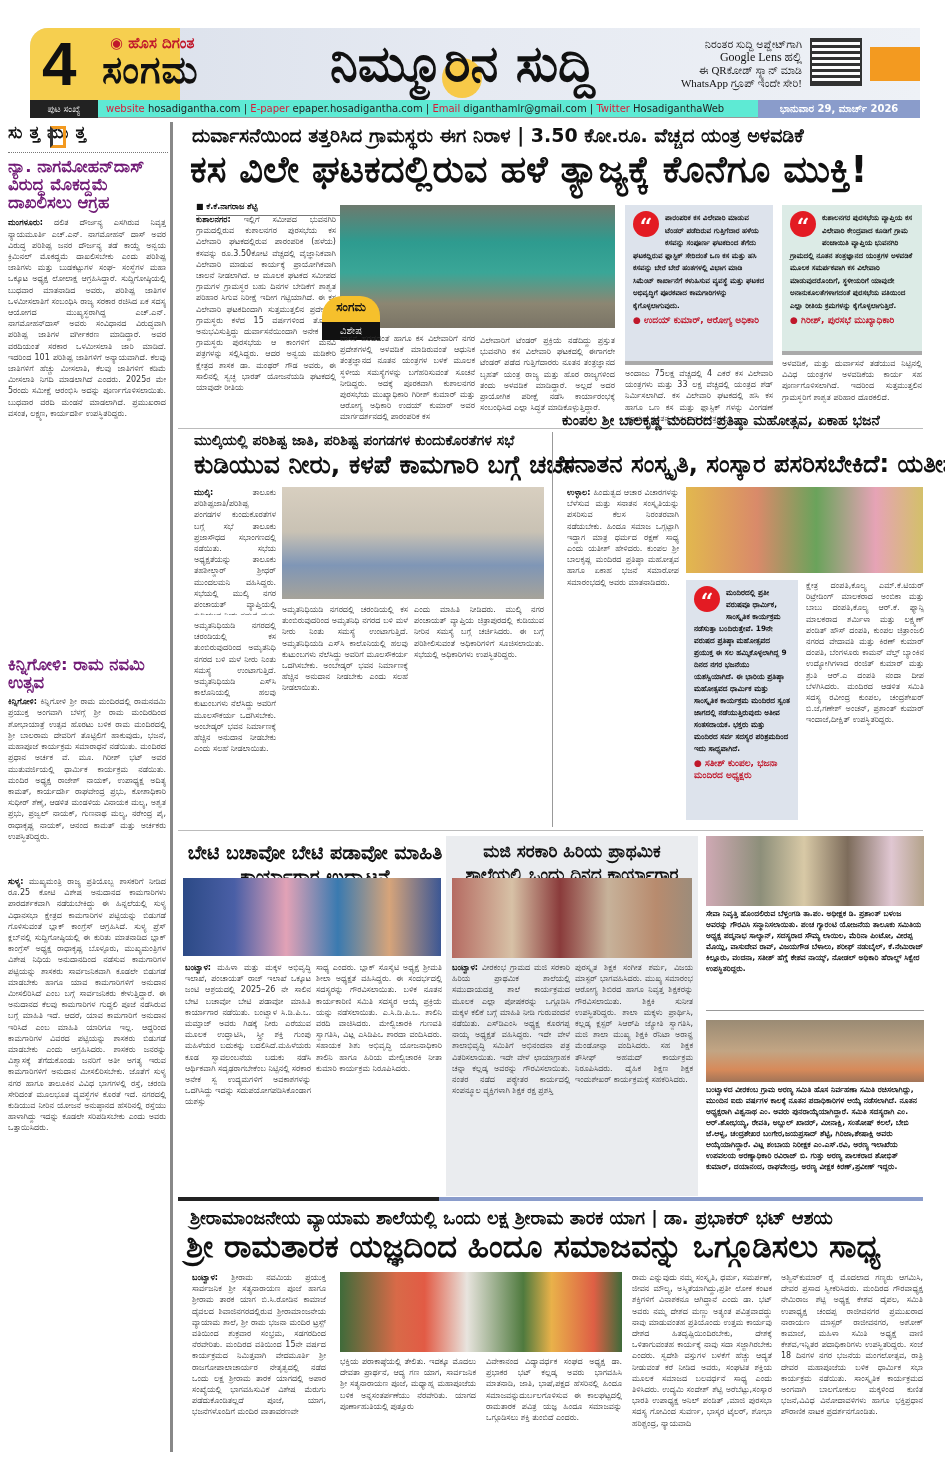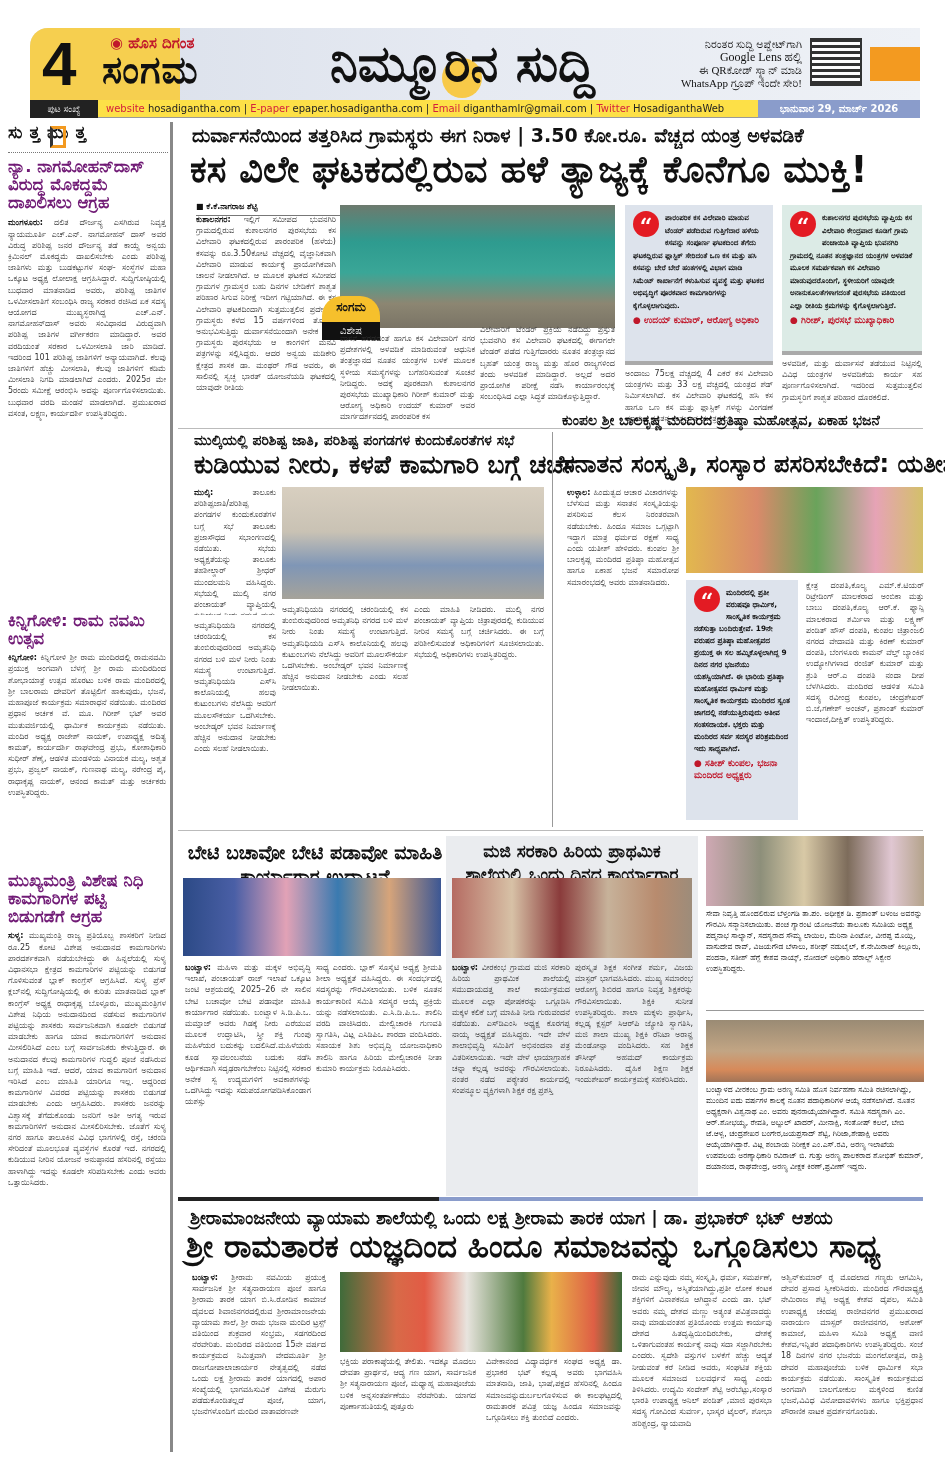--- a/index.html
+++ b/index.html
@@ -10,38 +10,38 @@
 .mast-yellow{left:0;top:0;width:150px;height:72px;background:#f6cf4f}
 .page-num{left:12px;top:0;font-family:"Liberation Sans",sans-serif;font-weight:900;font-size:62px;line-height:72px;color:#111}
 .brand-small{left:80px;top:6px;font-size:15px;font-weight:700;color:#c0182b}
 .brand-big{left:72px;top:20px;font-size:38px;font-weight:900;color:#111;letter-spacing:1px}
 .page-title{left:300px;top:6px;font-size:50px;font-weight:900;font-family:"DejaVu Serif",serif;color:#111}
 .sun{left:412px;top:30px;width:40px;height:40px;border-radius:50%;background:#f7c948}
 .qr-text{left:590px;top:38px;width:270px;text-align:right;font-family:"Liberation Serif",serif;font-size:11px;line-height:13px;color:#111}
 .qr{left:810px;top:38px;width:52px;height:48px;background:
  repeating-linear-gradient(0deg,#111 0 3px,#fff 3px 6px),#fff;opacity:.85;border:2px solid #111}
 .orange-tab{left:870px;top:47px;width:50px;height:34px;background:#f39a20}
-.infobar{left:30px;top:100px;width:890px;height:18px;background:#fde047;border-bottom:1px solid #999;font-size:10px;line-height:18px}
+.infobar{left:30px;top:100px;width:890px;height:18px;background:#5eead4;border-bottom:1px solid #999;font-size:10px;line-height:18px}
 .infobar .tag{position:absolute;left:0;top:0;width:68px;height:18px;background:#222;color:#fff;text-align:center;font-size:9px}
 .infobar .links{position:absolute;left:76px;top:0;color:#222}
 .infobar .links .r{color:#d4213c}
 .infobar .date{position:absolute;left:728px;top:0;width:162px;height:18px;background:#8a9ccb;color:#fff;text-align:center;font-size:10px;font-weight:700}
 .door{left:56px;top:128px;width:16px;height:22px;border:3px solid #f39a20;border-left-color:#333}
 .lh{font-weight:900;color:#701a75;line-height:1.1}
 .body{font-size:8px;line-height:11.2px;color:#333;text-align:justify;overflow:hidden}
 .body b{color:#111}
 .kicker{font-size:15px;font-weight:700;color:#111;white-space:nowrap}
 .head-big{font-size:30px;font-weight:900;color:#111;white-space:nowrap;font-family:"DejaVu Sans",sans-serif}
 .photo{background:#8a8a7a;overflow:hidden}
 .quote{background:#dde3ec;border-bottom:4px solid #aaa;padding:6px 8px;font-size:8.5px;line-height:12px;font-weight:700;color:#111}
 .quote.green{background:#dcebe6}
 .qicon{float:left;width:26px;height:26px;border-radius:50%;background:#e31b23;color:#fff;font-size:22px;line-height:30px;text-align:center;font-family:"DejaVu Serif",serif;font-weight:900;margin:0 6px 2px 0}
 .qby{color:#c0182b;font-size:9px;font-weight:700;margin-top:3px}
 .hr{height:1px;background:#999}
-.caption{font-size:8.5px;line-height:12px;font-weight:400;color:#111}
+.caption{font-size:8.5px;line-height:12px;font-weight:700;color:#111}
 .badge{left:322px;top:296px;width:58px;height:50px}
 .badge .top{background:#f6c02c;color:#111;font-weight:900;font-size:12px;text-align:center;border-radius:20px 20px 0 0;padding-top:4px;height:26px}
 .badge .bot{background:#111;color:#fff;font-size:10px;text-align:center;height:18px;line-height:18px}
 </style>
 </head>
 <body>
 
 <div class="abs mast">
   <div class="abs mast-yellow"></div>
   <div class="abs page-num">4</div>
@@ -75,41 +75,40 @@
   <span style="font-size:17px;font-weight:700;letter-spacing:7px">ಸುತ್ತಮುತ್ತ</span>
 </div>
 <div class="abs door" style="left:50px;top:126px"></div>
 <div class="abs" style="left:8px;top:152px;width:160px;height:1px;border-top:1px dotted #777"></div>
 
 <div class="abs" style="left:8px;top:158px;width:158px">
   <div class="lh" style="font-size:16.5px">ನ್ಯಾ. ನಾಗಮೋಹನ್‌ದಾಸ್ ವಿರುದ್ಧ ಮೊಕದ್ದಮೆ ದಾಖಲಿಸಲು ಆಗ್ರಹ</div>
   <div class="body" style="height:438px;margin-top:5px"><b>ಮಂಗಳೂರು:</b> <span>ದಲಿತ ದೌರ್ಜನ್ಯ ಎಸಗಿರುವ ನಿವೃತ್ತ ನ್ಯಾಯಮೂರ್ತಿ ಎಚ್.ಎನ್. ನಾಗಮೋಹನ್ ದಾಸ್ ಅವರ ವಿರುದ್ಧ ಪರಿಶಿಷ್ಟ ಜನರ ದೌರ್ಜನ್ಯ ತಡೆ ಕಾಯ್ದೆ ಅನ್ವಯ ಕ್ರಿಮಿನಲ್ ಮೊಕದ್ದಮೆ ದಾಖಲಿಸಬೇಕು ಎಂದು ಪರಿಶಿಷ್ಟ ಜಾತಿಗಳು ಮತ್ತು ಬುಡಕಟ್ಟುಗಳ ಸಂಘ- ಸಂಸ್ಥೆಗಳ ಮಹಾ ಒಕ್ಕೂಟ ಅಧ್ಯಕ್ಷ ಲೋಲಾಕ್ಷ ಆಗ್ರಹಿಸಿದ್ದಾರೆ. ಸುದ್ದಿಗೋಷ್ಠಿಯಲ್ಲಿ ಬುಧವಾರ ಮಾತನಾಡಿದ ಅವರು, ಪರಿಶಿಷ್ಟ ಜಾತಿಗಳ ಒಳಮೀಸಲಾತಿಗೆ ಸಂಬಂಧಿಸಿ ರಾಜ್ಯ ಸರಕಾರ ರಚಿಸಿದ ಏಕ ಸದಸ್ಯ ಆಯೋಗದ ಮುಖ್ಯಸ್ಥರಾಗಿದ್ದ ಎಚ್.ಎನ್. ನಾಗಮೋಹನ್‌ದಾಸ್ ಅವರು ಸಂವಿಧಾನದ ವಿರುದ್ಧವಾಗಿ ಪರಿಶಿಷ್ಟ ಜಾತಿಗಳ ವರ್ಗೀಕರಣ ಮಾಡಿದ್ದಾರೆ. ಅವರ ವರದಿಯಂತೆ ಸರಕಾರ ಒಳಮೀಸಲಾತಿ ಜಾರಿ ಮಾಡಿದೆ. ಇದರಿಂದ 101 ಪರಿಶಿಷ್ಟ ಜಾತಿಗಳಿಗೆ ಅನ್ಯಾಯವಾಗಿದೆ. ಕೆಲವು ಜಾತಿಗಳಿಗೆ ಹೆಚ್ಚು ಮೀಸಲಾತಿ, ಕೆಲವು ಜಾತಿಗಳಿಗೆ ಕಡಿಮೆ ಮೀಸಲಾತಿ ನಿಗದಿ ಮಾಡಲಾಗಿದೆ ಎಂದರು. 2025ರ ಮೇ 5ರಂದು ಸಮೀಕ್ಷೆ ಆರಂಭಿಸಿ ಅದನ್ನು ಪೂರ್ಣಗೊಳಿಸಲಾಯಿತು. ಬುಧವಾರ ವರದಿ ಮಂಡನೆ ಮಾಡಲಾಗಿದೆ. ಪ್ರಮುಖರಾದ ವಸಂತ, ಲಕ್ಷ್ಮಣ, ಕಾರ್ಯದರ್ಶಿ ಉಪಸ್ಥಿತರಿದ್ದರು.</span></div>
 </div>
 
-<div class="abs" style="left:8px;top:612px;width:158px">
+<div class="abs" style="left:8px;top:656px;width:158px">
   <div class="lh" style="font-size:16.5px">ಕಿನ್ನಿಗೋಳಿ: ರಾಮ ನವಮಿ ಉತ್ಸವ</div>
   <div class="body" style="height:228px;margin-top:4px"><b>ಕಿನ್ನಿಗೋಳಿ:</b> <span>ಕಿನ್ನಿಗೋಳಿ ಶ್ರೀ ರಾಮ ಮಂದಿರದಲ್ಲಿ ರಾಮನವಮಿ ಪ್ರಯುಕ್ತ ಅಂಗವಾಗಿ ಬೆಳಗ್ಗೆ ಶ್ರೀ ರಾಮ ಮಂದಿರದಿಂದ ಶೋಭಾಯಾತ್ರೆ ಉತ್ಸವ ಹೊರಟು ಬಳಿಕ ರಾಮ ಮಂದಿರದಲ್ಲಿ ಶ್ರೀ ಬಾಲರಾಮ ದೇವರಿಗೆ ತೊಟ್ಟಿಲಿಗೆ ಹಾಕುವುದು, ಭಜನೆ, ಮಹಾಪೂಜೆ ಕಾರ್ಯಕ್ರಮ ಸಮಾರಾಧನೆ ನಡೆಯಿತು. ಮಂದಿರದ ಪ್ರಧಾನ ಅರ್ಚಕ ವೆ. ಮೂ. ಗಿರೀಶ್ ಭಟ್ ಅವರ ಮುತುವರ್ಜಿಯಲ್ಲಿ ಧಾರ್ಮಿಕ ಕಾರ್ಯಕ್ರಮ ನಡೆಯಿತು. ಮಂದಿರ ಅಧ್ಯಕ್ಷ ರಾಜೇಶ್ ನಾಯಕ್, ಉಪಾಧ್ಯಕ್ಷ ಅದಿತ್ಯ ಕಾಮತ್, ಕಾರ್ಯದರ್ಶಿ ರಾಘವೇಂದ್ರ ಪ್ರಭು, ಕೋಶಾಧಿಕಾರಿ ಸುಧೀರ್ ಶೆಣೈ, ಆಡಳಿತ ಮಂಡಳಿಯ ವಿನಾಯಕ ಮಲ್ಯ, ಅಶ್ವತ ಪ್ರಭು, ಪ್ರಜ್ವಲ್ ನಾಯಕ್, ಗುಣನಾಥ ಮಲ್ಯ, ನರೇಂದ್ರ ಪೈ, ರಾಧಾಕೃಷ್ಣ ನಾಯಕ್, ಆನಂದ ಕಾಮತ್ ಮತ್ತು ಅರ್ಚಕರು ಉಪಸ್ಥಿತರಿದ್ದರು.</span></div>
 </div>
 
 <div class="abs" style="left:8px;top:872px;width:158px">
-  <div class="lh" style="font-size:16.5px">ಮುಖ್ಯಮಂತ್ರಿ ವಿಶೇಷ ನಿಧಿ ಕಾಮಗಾರಿಗಳ ಪಟ್ಟಿ ಬಿಡುಗಡೆಗೆ ಆಗ್ರಹ</div>
   <div class="body" style="height:490px;margin-top:4px"><b>ಸುಳ್ಯ:</b> <span>ಮುಖ್ಯಮಂತ್ರಿ ರಾಜ್ಯ ಪ್ರತಿಯೊಬ್ಬ ಶಾಸಕರಿಗೆ ನೀಡಿದ ರೂ.25 ಕೋಟಿ ವಿಶೇಷ ಅನುದಾನದ ಕಾಮಗಾರಿಗಳು ಪಾರದರ್ಶಕವಾಗಿ ನಡೆಯಬೇಕಿದ್ದು ಈ ಹಿನ್ನಲೆಯಲ್ಲಿ ಸುಳ್ಯ ವಿಧಾನಸಭಾ ಕ್ಷೇತ್ರದ ಕಾಮಗಾರಿಗಳ ಪಟ್ಟಿಯನ್ನು ಬಿಡುಗಡೆ ಗೊಳಿಸುವಂತೆ ಬ್ಲಾಕ್ ಕಾಂಗ್ರೆಸ್ ಆಗ್ರಹಿಸಿದೆ. ಸುಳ್ಯ ಪ್ರೆಸ್ ಕ್ಲಬ್‌ನಲ್ಲಿ ಸುದ್ದಿಗೋಷ್ಠಿಯಲ್ಲಿ ಈ ಕುರಿತು ಮಾತನಾಡಿದ ಬ್ಲಾಕ್ ಕಾಂಗ್ರೆಸ್ ಅಧ್ಯಕ್ಷ ರಾಧಾಕೃಷ್ಣ ಬೊಳ್ಳೂರು, ಮುಖ್ಯಮಂತ್ರಿಗಳ ವಿಶೇಷ ನಿಧಿಯ ಅನುದಾನದಿಂದ ನಡೆಸುವ ಕಾಮಗಾರಿಗಳ ಪಟ್ಟಿಯನ್ನು ಶಾಸಕರು ಸಾರ್ವಜನಿಕವಾಗಿ ಕೂಡಲೇ ಬಿಡುಗಡೆ ಮಾಡಬೇಕು ಹಾಗೂ ಯಾವ ಕಾಮಗಾರಿಗಳಿಗೆ ಅನುದಾನ ಮೀಸಲಿರಿಸಿದೆ ಎಂಬ ಬಗ್ಗೆ ಸಾರ್ವಜನಿಕರು ಕೇಳುತ್ತಿದ್ದಾರೆ. ಈ ಅನುದಾನದ ಕೆಲವು ಕಾಮಗಾರಿಗಳ ಗುದ್ದಲಿ ಪೂಜೆ ನಡೆಸಿರುವ ಬಗ್ಗೆ ಮಾಹಿತಿ ಇದೆ. ಆದರೆ, ಯಾವ ಕಾಮಗಾರಿಗೆ ಅನುದಾನ ಇರಿಸಿದೆ ಎಂಬ ಮಾಹಿತಿ ಯಾರಿಗೂ ಇಲ್ಲ. ಆದ್ದರಿಂದ ಕಾಮಗಾರಿಗಳ ವಿವರದ ಪಟ್ಟಿಯನ್ನು ಶಾಸಕರು ಬಿಡುಗಡೆ ಮಾಡಬೇಕು ಎಂದು ಆಗ್ರಹಿಸಿದರು. ಶಾಸಕರು ಜನರನ್ನು ವಿಶ್ವಾಸಕ್ಕೆ ತೆಗೆದುಕೊಂಡು ಜನರಿಗೆ ಅತೀ ಅಗತ್ಯ ಇರುವ ಕಾಮಗಾರಿಗಳಿಗೆ ಅನುದಾನ ಮೀಸಲಿರಿಸಬೇಕು. ಜೊತೆಗೆ ಸುಳ್ಯ ನಗರ ಹಾಗೂ ತಾಲೂಕಿನ ವಿವಿಧ ಭಾಗಗಳಲ್ಲಿ ರಸ್ತೆ, ಚರಂಡಿ ಸೇರಿದಂತೆ ಮೂಲಭೂತ ವ್ಯವಸ್ಥೆಗಳ ಕೊರತೆ ಇದೆ. ನಗರದಲ್ಲಿ ಕುಡಿಯುವ ನೀರಿನ ಯೋಜನೆ ಅನುಷ್ಠಾನದ ಹೆಸರಿನಲ್ಲಿ ರಸ್ತೆಯು ಹಾಳಾಗಿದ್ದು ಇದನ್ನು ಕೂಡಲೇ ಸರಿಪಡಿಸಬೇಕು ಎಂದು ಅವರು ಒತ್ತಾಯಿಸಿದರು.</span></div>
 </div>
 
 <div class="abs kicker" style="left:192px;top:124px;font-size:19px">ದುರ್ವಾಸನೆಯಿಂದ ತತ್ತರಿಸಿದ ಗ್ರಾಮಸ್ಥರು ಈಗ ನಿರಾಳ | 3.50 ಕೋ.ರೂ. ವೆಚ್ಚದ ಯಂತ್ರ ಅಳವಡಿಕೆ</div>
 <div class="abs head-big" style="left:190px;top:148px;font-size:37px">ಕಸ ವಿಲೇ ಘಟಕದಲ್ಲಿರುವ ಹಳೆ ತ್ಯಾಜ್ಯಕ್ಕೆ ಕೊನೆಗೂ ಮುಕ್ತಿ!</div>
 <div class="abs" style="left:196px;top:202px;width:156px;font-size:8px;font-weight:700;border-bottom:1px solid #777;padding-bottom:3px">■ <span>ಕೆ.ಕೆ.ನಾಗರಾಜ ಶೆಟ್ಟಿ</span></div>
 <div class="abs body" style="left:196px;top:214px;width:140px;height:228px"><b>ಕುಶಾಲನಗರ:</b> <span>ಇಲ್ಲಿಗೆ ಸಮೀಪದ ಭುವನಗಿರಿ ಗ್ರಾಮದಲ್ಲಿರುವ ಕುಶಾಲನಗರ ಪುರಸಭೆಯ ಕಸ ವಿಲೇವಾರಿ ಘಟಕದಲ್ಲಿರುವ ಪಾರಂಪರಿಕ (ಹಳೆಯ) ಕಸವನ್ನು ರೂ.3.50ಕೋಟಿ ವೆಚ್ಚದಲ್ಲಿ ವೈಜ್ಞಾನಿಕವಾಗಿ ವಿಲೇವಾರಿ ಮಾಡುವ ಕಾರ್ಯಕ್ಕೆ ಪ್ರಾಯೋಗಿಕವಾಗಿ ಚಾಲನೆ ನೀಡಲಾಗಿದೆ. ಆ ಮೂಲಕ ಘಟಕದ ಸಮೀಪದ ಗ್ರಾಮಗಳ ಗ್ರಾಮಸ್ಥರ ಬಹು ದಿನಗಳ ಬೇಡಿಕೆಗೆ ಶಾಶ್ವತ ಪರಿಹಾರ ಸಿಗುವ ನಿರೀಕ್ಷೆ ಇದೀಗ ಗಟ್ಟಿಯಾಗಿದೆ. ಈ ಕಸ ವಿಲೇವಾರಿ ಘಟಕದಿಂದಾಗಿ ಸುತ್ತಮುತ್ತಲಿನ ಪ್ರದೇಶಗಳ ಗ್ರಾಮಸ್ಥರು ಕಳೆದ 15 ವರ್ಷಗಳಿಂದ ತೊಂದರೆ ಅನುಭವಿಸುತ್ತಿದ್ದು ದುರ್ವಾಸನೆಯಿಂದಾಗಿ ಅನೇಕ ಬಾರಿ ಗ್ರಾಮಸ್ಥರು ಪುರಸಭೆಯ ಆ ಕಾಂಗಳಿಗೆ ಮನವಿ ಪತ್ರಗಳನ್ನು ಸಲ್ಲಿಸಿದ್ದರು. ಆದರ ಅನ್ವಯ ಮಡಿಕೇರಿ ಕ್ಷೇತ್ರದ ಶಾಸಕ ಡಾ. ಮಂಥರ್ ಗೌಡ ಅವರು, ಈ ಸಾಲಿನಲ್ಲಿ ಸ್ವಚ್ಛ ಭಾರತ್ ಯೋಜನೆಯಡಿ ಘಟಕದಲ್ಲಿ ಯಾವುದೇ ರೀತಿಯ</span></div>
 <div class="abs photo" style="left:340px;top:205px;width:275px;height:123px;background:linear-gradient(180deg,#6d7a6e 0%,#2e9b8f 30%,#3aa697 55%,#8c8672 80%,#7a7466 100%)"></div>
 <div class="abs badge">
   <div class="top">ಸಂಗಮ</div>
   <div class="bot">ವಿಶೇಷ</div>
 </div>
 <div class="abs body" style="left:340px;top:333px;width:135px;height:108px">ವಾಸನೆ ಹರಡದಂತೆ ಹಾಗೂ ಕಸ ವಿಲೇವಾರಿಗೆ ನಗರ ಪ್ರದೇಶಗಳಲ್ಲಿ ಅಳವಡಿಕೆ ಮಾಡಿರುವಂತೆ ಆಧುನಿಕ ತಂತ್ರಜ್ಞಾನದ ನೂತನ ಯಂತ್ರಗಳ ಬಳಕೆ ಮೂಲಕ ಸ್ಥಳೀಯ ಸಮಸ್ಯೆಗಳನ್ನು ಬಗೆಹರಿಸುವಂತೆ ಸೂಚನೆ ನೀಡಿದ್ದರು. ಅದಕ್ಕೆ ಪೂರಕವಾಗಿ ಕುಶಾಲನಗರ ಪುರಸಭೆಯ ಮುಖ್ಯಾಧಿಕಾರಿ ಗಿರೀಶ್ ಕುಮಾರ್ ಮತ್ತು ಆರೋಗ್ಯ ಅಧಿಕಾರಿ ಉದಯ್ ಕುಮಾರ್ ಅವರ ಮಾರ್ಗದರ್ಶನದಲ್ಲಿ ಪಾರಂಪರಿಕ ಕಸ</div>
-<div class="abs body" style="left:480px;top:324px;width:135px;height:108px">ವಿಲೇವಾರಿಗೆ ಟೆಂಡರ್ ಪ್ರಕ್ರಿಯೆ ನಡೆದಿದ್ದು ಪ್ರಸ್ತುತ ಭುವನಗಿರಿ ಕಸ ವಿಲೇವಾರಿ ಘಟಕದಲ್ಲಿ ಈಗಾಗಲೇ ಟೆಂಡರ್ ಪಡೆದ ಗುತ್ತಿಗೆದಾರರು ನೂತನ ತಂತ್ರಜ್ಞಾನದ ಬೃಹತ್ ಯಂತ್ರ ರಾಜ್ಯ ಮತ್ತು ಹೊರ ರಾಜ್ಯಗಳಿಂದ ತಂದು ಅಳವಡಿಕೆ ಮಾಡಿದ್ದಾರೆ. ಅಲ್ಲದೆ ಅದರ ಪ್ರಾಯೋಗಿಕ ಪರೀಕ್ಷೆ ನಡೆಸಿ ಕಾರ್ಯಾರಂಭಕ್ಕೆ ಸಂಬಂಧಿಸಿದ ಎಲ್ಲಾ ಸಿದ್ಧತೆ ಮಾಡಿಕೊಳ್ಳುತ್ತಿದ್ದಾರೆ.</div>
+<div class="abs body" style="left:480px;top:335px;width:135px;height:108px">ವಿಲೇವಾರಿಗೆ ಟೆಂಡರ್ ಪ್ರಕ್ರಿಯೆ ನಡೆದಿದ್ದು ಪ್ರಸ್ತುತ ಭುವನಗಿರಿ ಕಸ ವಿಲೇವಾರಿ ಘಟಕದಲ್ಲಿ ಈಗಾಗಲೇ ಟೆಂಡರ್ ಪಡೆದ ಗುತ್ತಿಗೆದಾರರು ನೂತನ ತಂತ್ರಜ್ಞಾನದ ಬೃಹತ್ ಯಂತ್ರ ರಾಜ್ಯ ಮತ್ತು ಹೊರ ರಾಜ್ಯಗಳಿಂದ ತಂದು ಅಳವಡಿಕೆ ಮಾಡಿದ್ದಾರೆ. ಅಲ್ಲದೆ ಅದರ ಪ್ರಾಯೋಗಿಕ ಪರೀಕ್ಷೆ ನಡೆಸಿ ಕಾರ್ಯಾರಂಭಕ್ಕೆ ಸಂಬಂಧಿಸಿದ ಎಲ್ಲಾ ಸಿದ್ಧತೆ ಮಾಡಿಕೊಳ್ಳುತ್ತಿದ್ದಾರೆ.</div>
 
 <div class="abs quote" style="left:625px;top:205px;width:148px;height:160px">
   <span class="qicon">“</span>
   <span style="font-size:7.2px;line-height:10.5px">ಪಾರಂಪರಿಕ ಕಸ ವಿಲೇವಾರಿ ಮಾಡುವ ಟೆಂಡರ್ ಪಡೆದಿರುವ ಗುತ್ತಿಗೆದಾರ ಹಳೆಯ ಕಸವನ್ನು ಸಂಪೂರ್ಣ ಘಟಕದಿಂದ ತೆಗೆದು ಘಟಕದ್ಲಿರುವ ಪ್ಲಾಸ್ಟಿಕ್ ಸೇರಿದಂತೆ ಒಣ ಕಸ ಮತ್ತು ಹಸಿ ಕಸವನ್ನು ಬೇರೆ ಬೇರೆ ಹಂತಗಳಲ್ಲಿ ವಿಭಾಗ ಮಾಡಿ ಸಿಮೆಂಟ್ ಕಾರ್ಖಾನೆಗೆ ಕಳುಹಿಸುವ ವ್ಯವಸ್ಥೆ ಮತ್ತು ಘಟಕದ ಅಭಿವೃದ್ಧಿಗೆ ಪೂರಕವಾದ ಕಾಮಗಾರಿಗಳನ್ನು ಕೈಗೊಳ್ಳಲಾಗುವುದು.</span>
   <div class="qby">● <span>ಉದಯ್ ಕುಮಾರ್, ಆರೋಗ್ಯ ಅಧಿಕಾರಿ</span></div>
 </div>
 <div class="abs body" style="left:625px;top:368px;width:148px;height:74px">ಅಂದಾಜು 75ಲಕ್ಷ ವೆಚ್ಚದಲ್ಲಿ 4 ಎಕರೆ ಕಸ ವಿಲೇವಾರಿ ಯಂತ್ರಗಳು ಮತ್ತು 33 ಲಕ್ಷ ವೆಚ್ಚದಲ್ಲಿ ಯಂತ್ರದ ಶೆಡ್ ನಿರ್ಮಿಸಲಾಗಿದೆ. ಕಸ ವಿಲೇವಾರಿ ಘಟಕದಲ್ಲಿ ಹಸಿ ಕಸ ಹಾಗೂ ಒಣ ಕಸ ಮತ್ತು ಪ್ಲಾಸ್ಟಿಕ್ ಗಳನ್ನು ವಿಂಗಡಣೆ ಮಾಡುವ ನೂತನ ತಂತ್ರಜ್ಞಾನ ಯಂತ್ರಗಳು</div>
 
 <div class="abs quote green" style="left:782px;top:205px;width:140px;height:150px">
   <span class="qicon">“</span>

